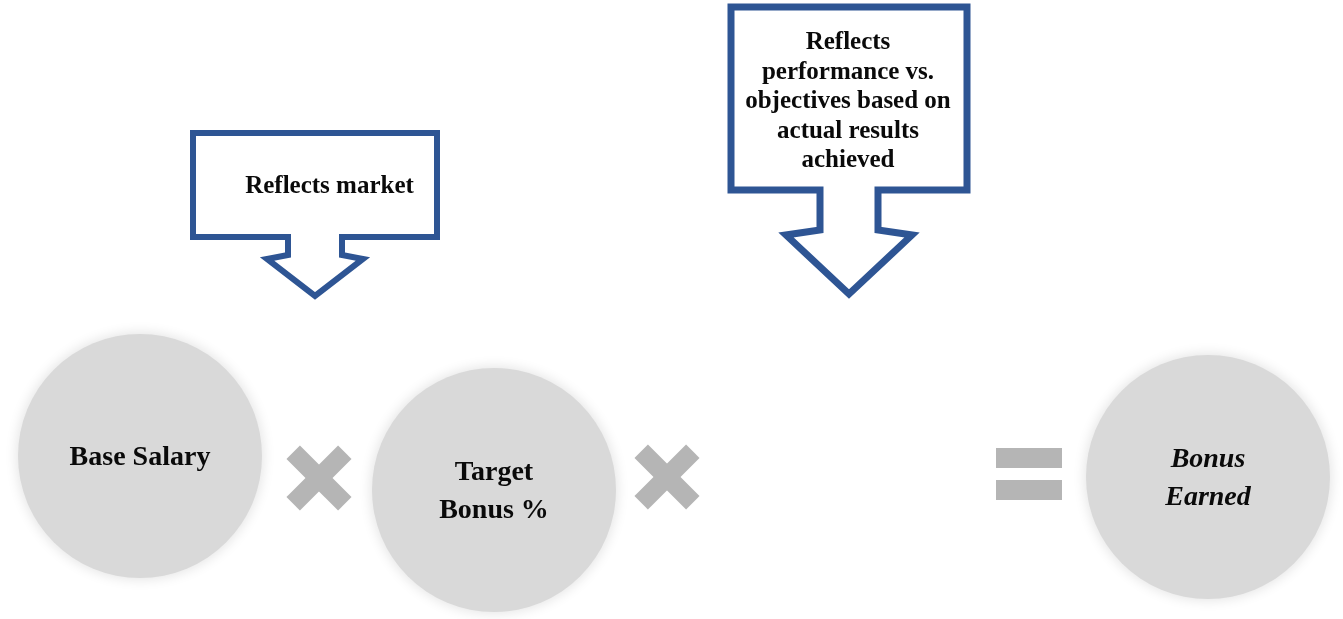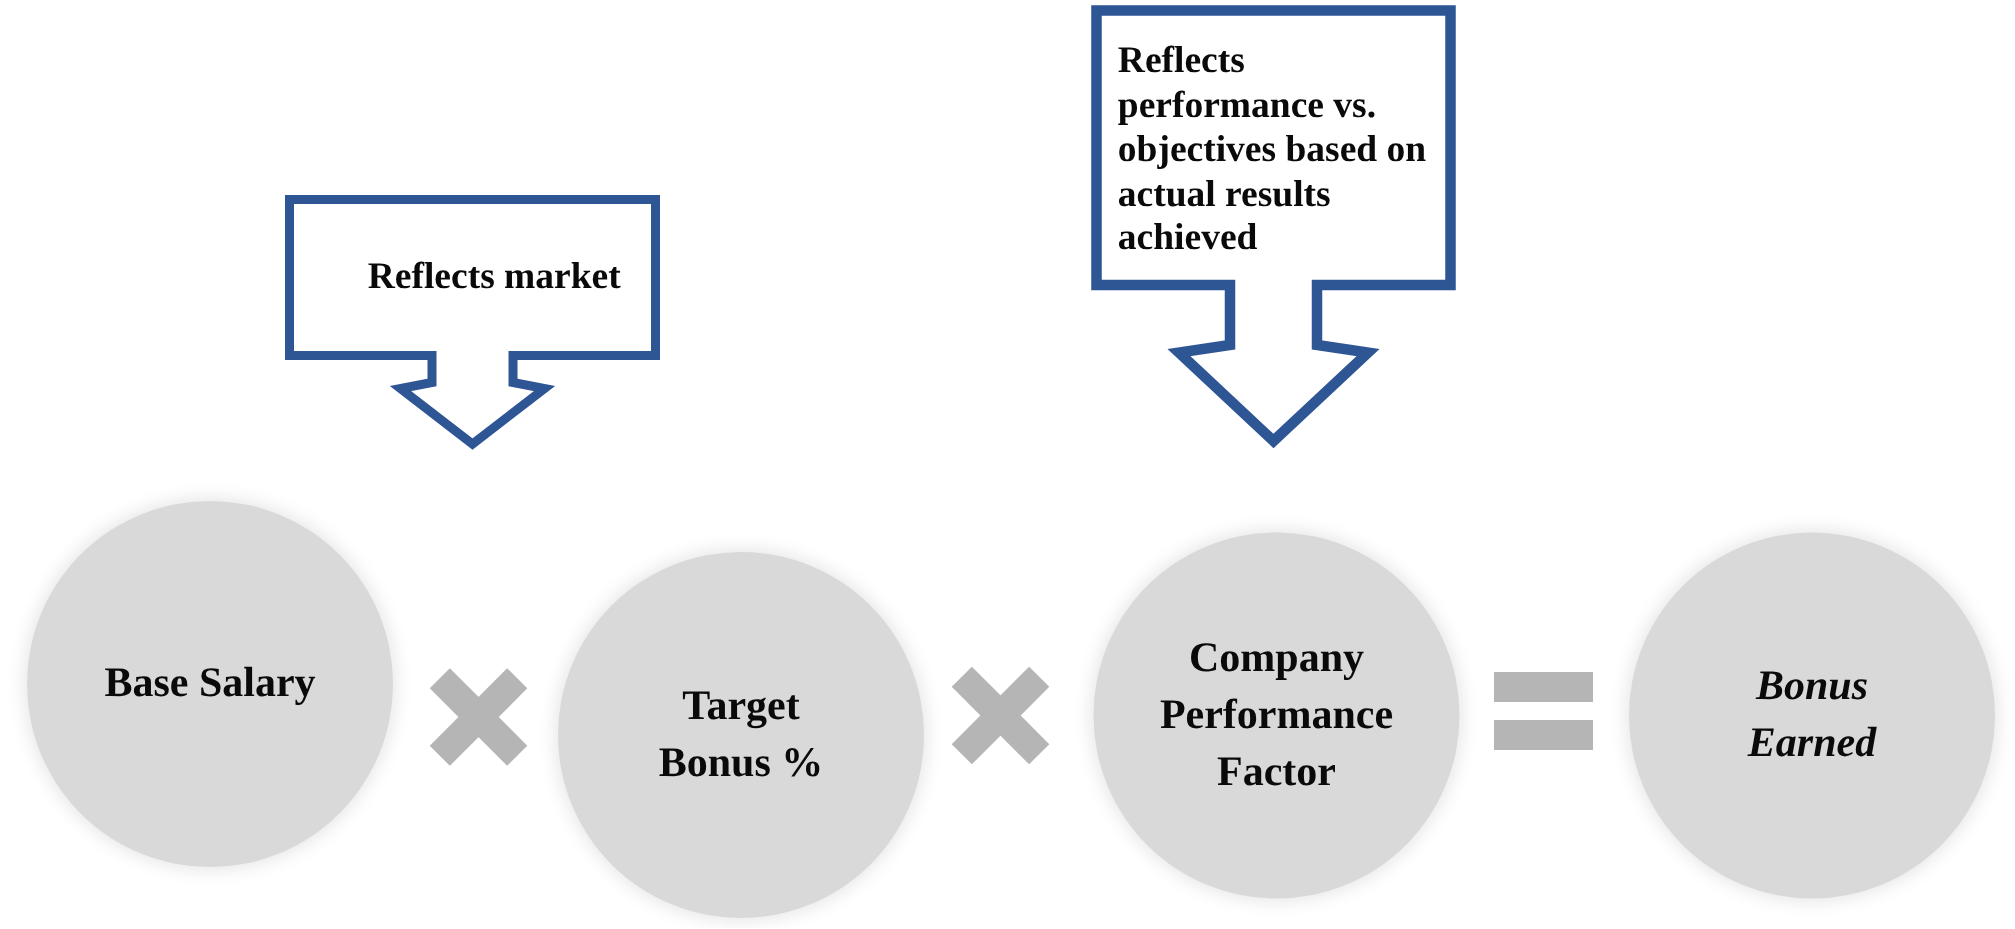--- a/index.html
+++ b/index.html
@@ -27,21 +27,21 @@
     stroke: var(--accent-blue);
     stroke-linejoin: miter;
   }
   .co1 path { stroke-width: 6; }
   .co2 path { stroke-width: 7; }
 
   .callout-text {
     display: flex;
     align-items: center;
     justify-content: center;
-    text-align: left;
+    text-align: center;
     font-weight: bold;
     white-space: pre-line;
     color: var(--text-color);
   }
   .co1-text { left: 196px; top: 136px; width: 267px; height: 98px; font-size: 25px; line-height: 1.2; }
   .co2-text { left: 735px; top: 12px; width: 226px; height: 176px; font-size: 25px; line-height: 1.18; }
 
   
   .node-circle {
     width: 244px;
@@ -91,25 +91,20 @@
 actual results
 achieved</div>
 
   <div class="abs node-circle c1">
     <span class="node-label">Base Salary</span>
   </div>
   <div class="abs node-circle c2">
     <span class="node-label">Target
 Bonus %</span>
   </div>
-  <div class="abs node-circle c3">
-    <span class="node-label">Company
-Performance
-Factor</span>
-  </div>
   <div class="abs node-circle c4">
     <span class="node-label">Bonus
 Earned</span>
   </div>
 
   <svg class="abs op x1" width="66" height="66" viewBox="-33 -33 66 66">
     <g transform="rotate(45)">
       <rect x="-36.5" y="-9.5" width="73" height="19"></rect>
       <rect x="-9.5" y="-36.5" width="19" height="73"></rect>
     </g>

